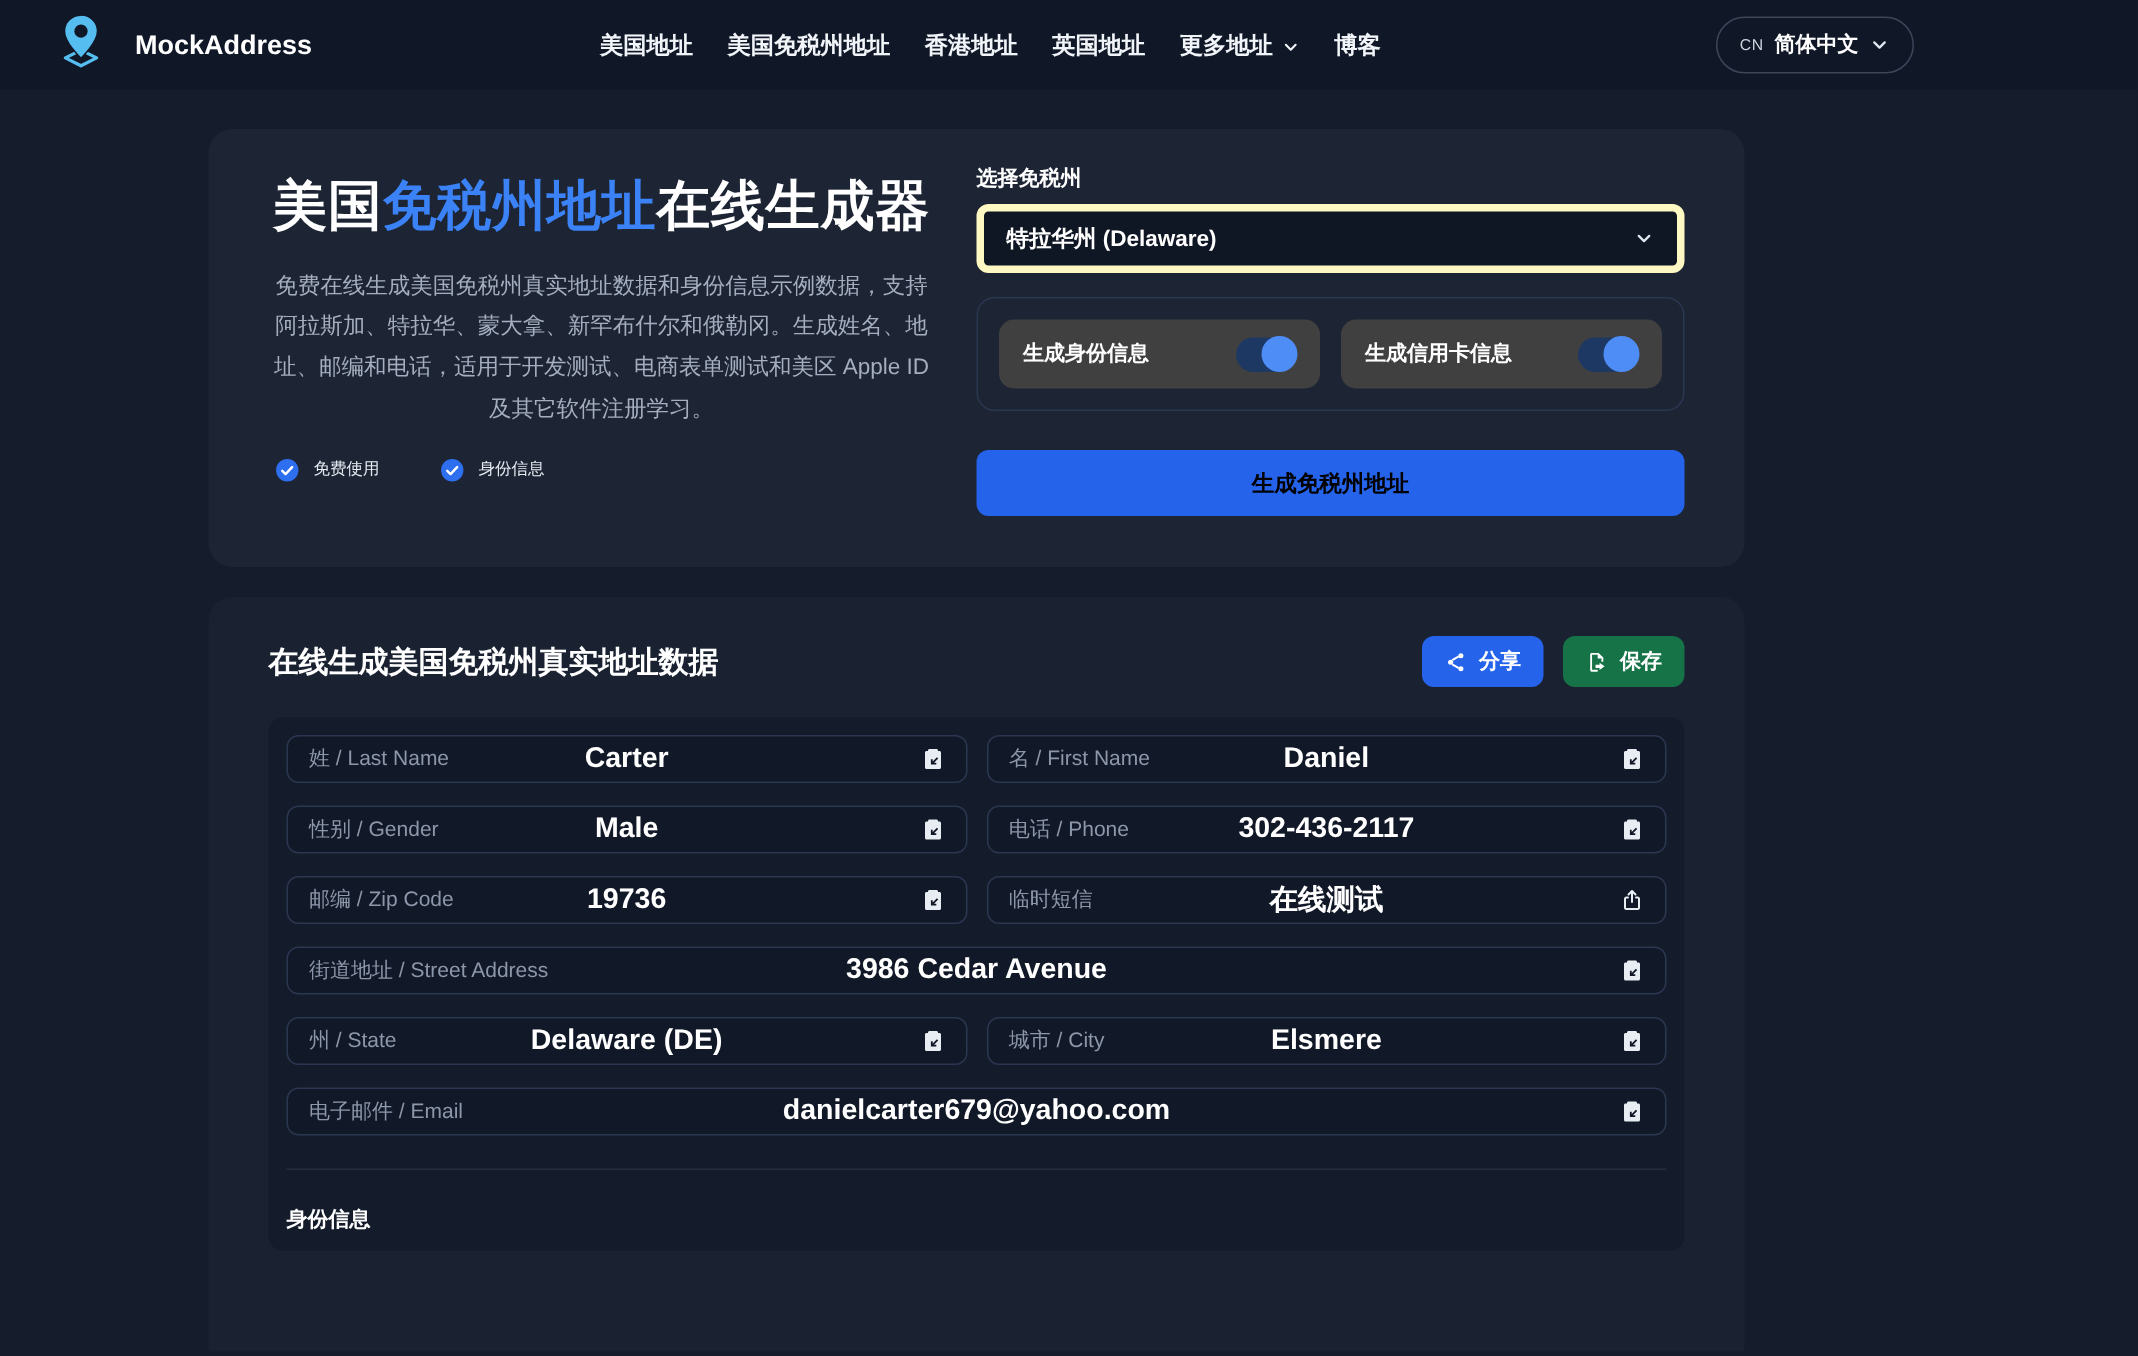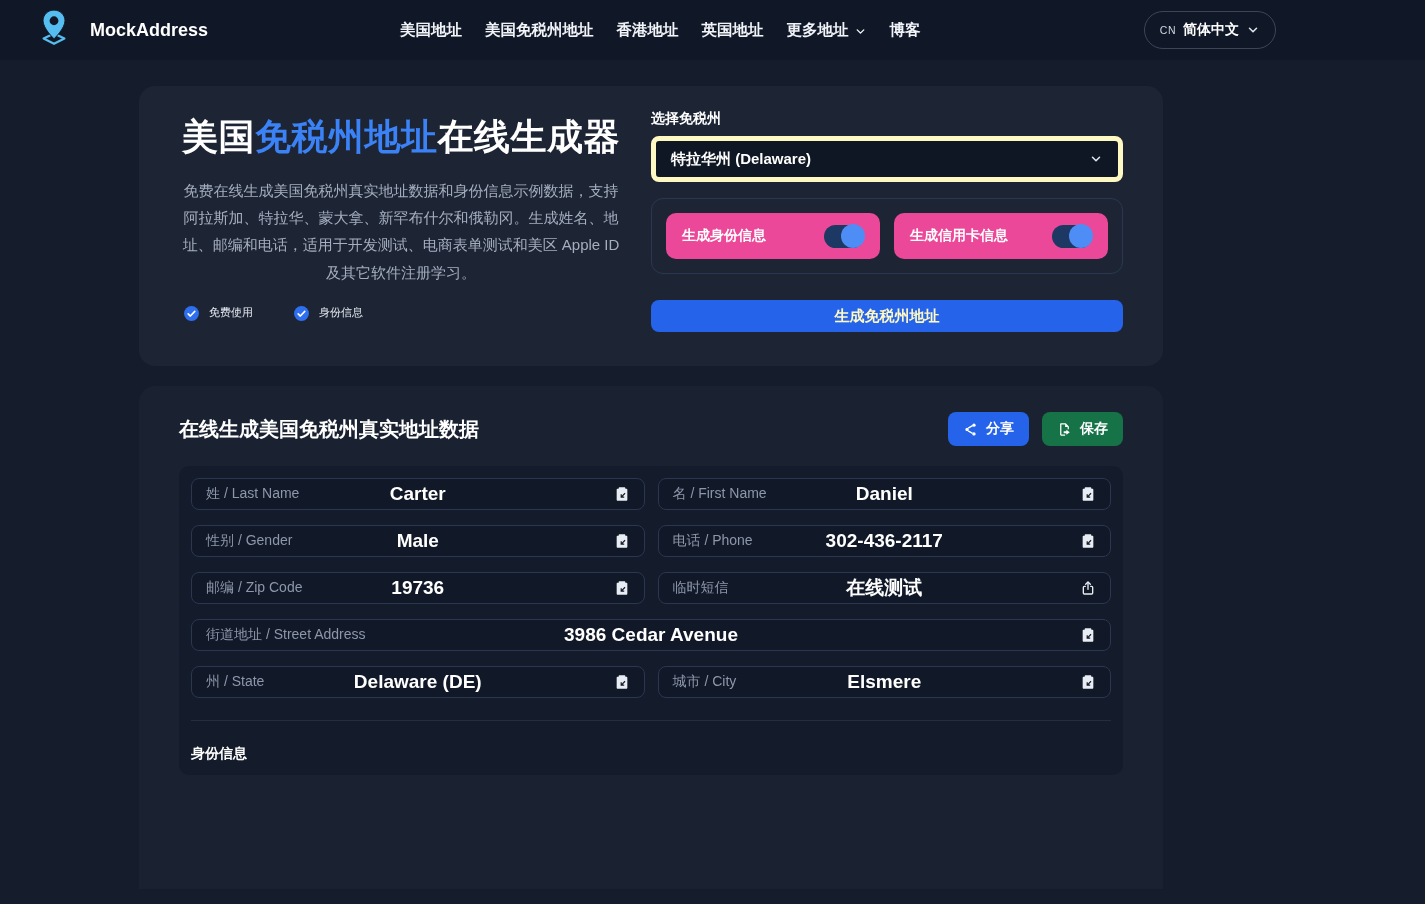--- a/index.html
+++ b/index.html
@@ -33,27 +33,27 @@
   .hero-badges { margin-top:19px; display:flex; gap:40px; padding-left:4px; }
   .badge { display:flex; align-items:flex-start; gap:9px; color:#e7ebf2; font-size:11px; }
   .badge .bicon svg { width:17px; height:17px; display:block; }
 
   .hero-right { flex:1; padding-top:2px; }
   .select-label { color:#ffffff; font-size:14px; font-weight:bold; margin-bottom:8px; }
   .state-select { height:46px; background:#101724; border:5px solid #fef9c3; border-radius:8px;
     display:flex; align-items:center; justify-content:space-between; padding:0 15px;
     color:#ffffff; font-size:15px; font-weight:bold; cursor:pointer; }
   .toggle-box { margin-top:16px; border:1px solid #2b3750; border-radius:12px; padding:14px; display:flex; gap:14px; }
-  .toggle-card { flex:1; height:46px; background:#ec4899; border-radius:10px;
+  .toggle-card { flex:1; height:46px; background:#404040; border-radius:10px;
     display:flex; align-items:center; justify-content:space-between; padding:0 16px;font-family:Liberation Serif, serif; }
   .toggle-label { color:#ffffff; font-size:14px; font-weight:bold; }
   .switch { width:40px; height:23px; border-radius:12px; background:#1c3863; position:relative; cursor:pointer; flex:none; }
   .switch .knob { position:absolute; right:-1px; top:-0.5px; width:24px; height:24px; border-radius:50%; background:#4e8df6; }
-  .generate-btn { margin-top:26px; width:100%; height:32px; background:#2563eb; border:none;
-    border-radius:8px; color:#fef9c3; font-size:15px; font-weight:bold; cursor:pointer; font-family:Liberation Serif, serif; }
+  .generate-btn { margin-top:26px; width:100%; height:44px; background:#2563eb; border:none;
+    border-radius:8px; color:#000000; font-size:15px; font-weight:bold; cursor:pointer; font-family:Liberation Serif, serif; }
 
   
   .results-card { width:1024px; margin-top:20px; background:#1a2232; border-radius:16px 16px 0 0;
     padding:26px 40px 0; height:503px; overflow:hidden; }
   .results-head { display:flex; justify-content:space-between; align-items:center; }
   .results-title { color:#ffffff; font-size:20px; font-weight:bold; }
   .head-buttons { display:flex; gap:13px; }
   .action-btn { height:34px; padding:0 15px; border:none; border-radius:8px; color:#ffffff;
     font-size:14px; font-weight:bold; display:flex; align-items:center; gap:8px; cursor:pointer; font-family:inherit; }
   .action-btn svg { width:15px; height:15px; display:block; }
@@ -293,19 +293,29 @@
           <div class="field-row">
             <span class="f-label">城市 / City</span>
             <span class="f-value">Elsmere</span>
             <button class="f-icon">
               <svg viewBox="0 0 24 24" fill="currentColor">
                 <path d="M15.5 2h-7C7.7 2 7 2.7 7 3.5V4H5.5C4.7 4 4 4.7 4 5.5v15c0 .8.7 1.5 1.5 1.5h13c.8 0 1.5-.7 1.5-1.5v-15c0-.8-.7-1.5-1.5-1.5H17v-.5c0-.8-.7-1.5-1.5-1.5z"></path>
                 <path fill="#111827" d="M15.9 10.3l-4.2 4.2v-2.3H9.9v5.4h5.4v-1.8h-2.3l4.2-4.2z"></path>
               </svg>
             </button>
           </div>
+          <div class="field-row full">
+            <span class="f-label">电子邮件 / Email</span>
+            <span class="f-value">danielcarter679@yahoo.com</span>
+            <button class="f-icon">
+              <svg viewBox="0 0 24 24" fill="currentColor">
+                <path d="M15.5 2h-7C7.7 2 7 2.7 7 3.5V4H5.5C4.7 4 4 4.7 4 5.5v15c0 .8.7 1.5 1.5 1.5h13c.8 0 1.5-.7 1.5-1.5v-15c0-.8-.7-1.5-1.5-1.5H17v-.5c0-.8-.7-1.5-1.5-1.5z"></path>
+                <path fill="#111827" d="M15.9 10.3l-4.2 4.2v-2.3H9.9v5.4h5.4v-1.8h-2.3l4.2-4.2z"></path>
+              </svg>
+            </button>
+          </div>
         </div>
       <div class="divider"></div>
       <div class="identity-heading">身份信息</div>
     </div>
   </div>
 
 </div>
 
 </body></html>

